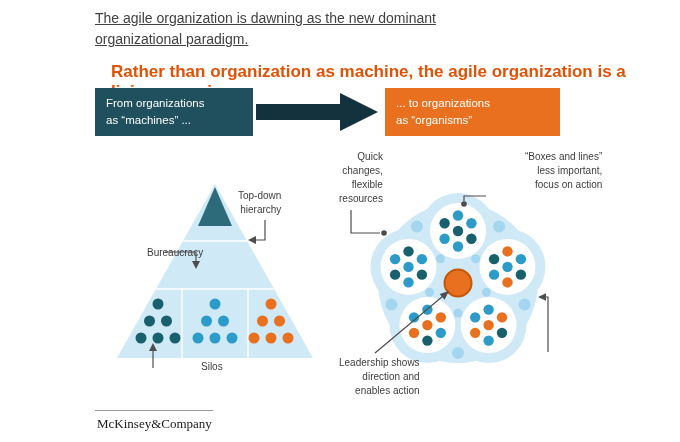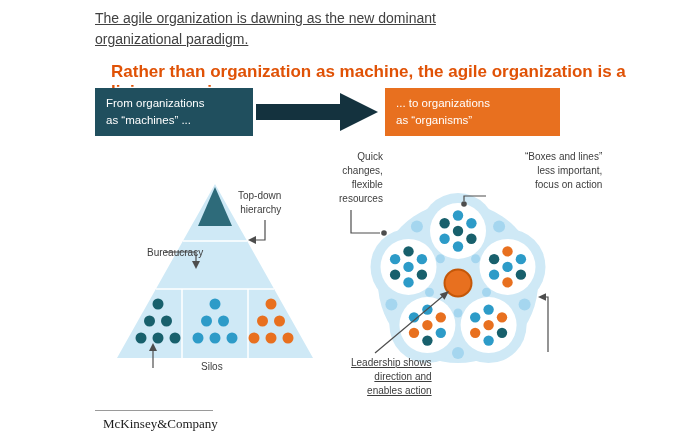--- a/index.html
+++ b/index.html
@@ -17,24 +17,24 @@
        box-sizing:border-box;white-space:pre-line;}
   .box-from{left:95px;top:88px;width:158px;background:var(--c-dark_navy);}
   .box-to{left:385px;top:88px;width:175px;background:var(--c-orange);}
   .label{font-size:10px;line-height:14px;color:var(--c-text);white-space:pre-line;text-align:right;}
   .lbl-topdown{left:238px;top:189px;}
   .lbl-bureaucracy{left:107px;top:246px;margin-left:40px;}
   .lbl-silos{left:201px;top:360px;}
   .lbl-detailed{left:95px;top:369px;}
   .lbl-quick{left:339px;top:150px;}
   .lbl-boxes{left:487px;top:150px;margin-left:38px;}
-  .lbl-leadership{left:351px;top:356px;text-decoration:underline;}
+  .lbl-leadership{left:339px;top:356px;}
   .lbl-teams{left:487px;top:356px;}
   .footer-line{left:95px;top:410px;width:118px;height:1px;background:#9a9a9a;}
-  .brand{left:103px;top:416px;font-family:"Liberation Serif",serif;font-size:13px;color:#1a1a1a;}
+  .brand{left:97px;top:416px;font-family:"Liberation Serif",serif;font-size:13px;color:#1a1a1a;}
   svg.overlay{position:absolute;left:0;top:0;pointer-events:none;}
   .connector{stroke:#4d4d4d;stroke-width:1.2;fill:none;}
   .arrowhead{fill:#4d4d4d;stroke:none;}
   .enddot{fill:#4d4d4d;stroke:none;}
   .divider{stroke:#ffffff;stroke-width:1.5;}
 </style>
 </head>
 <body>
 
 <div class="page">

